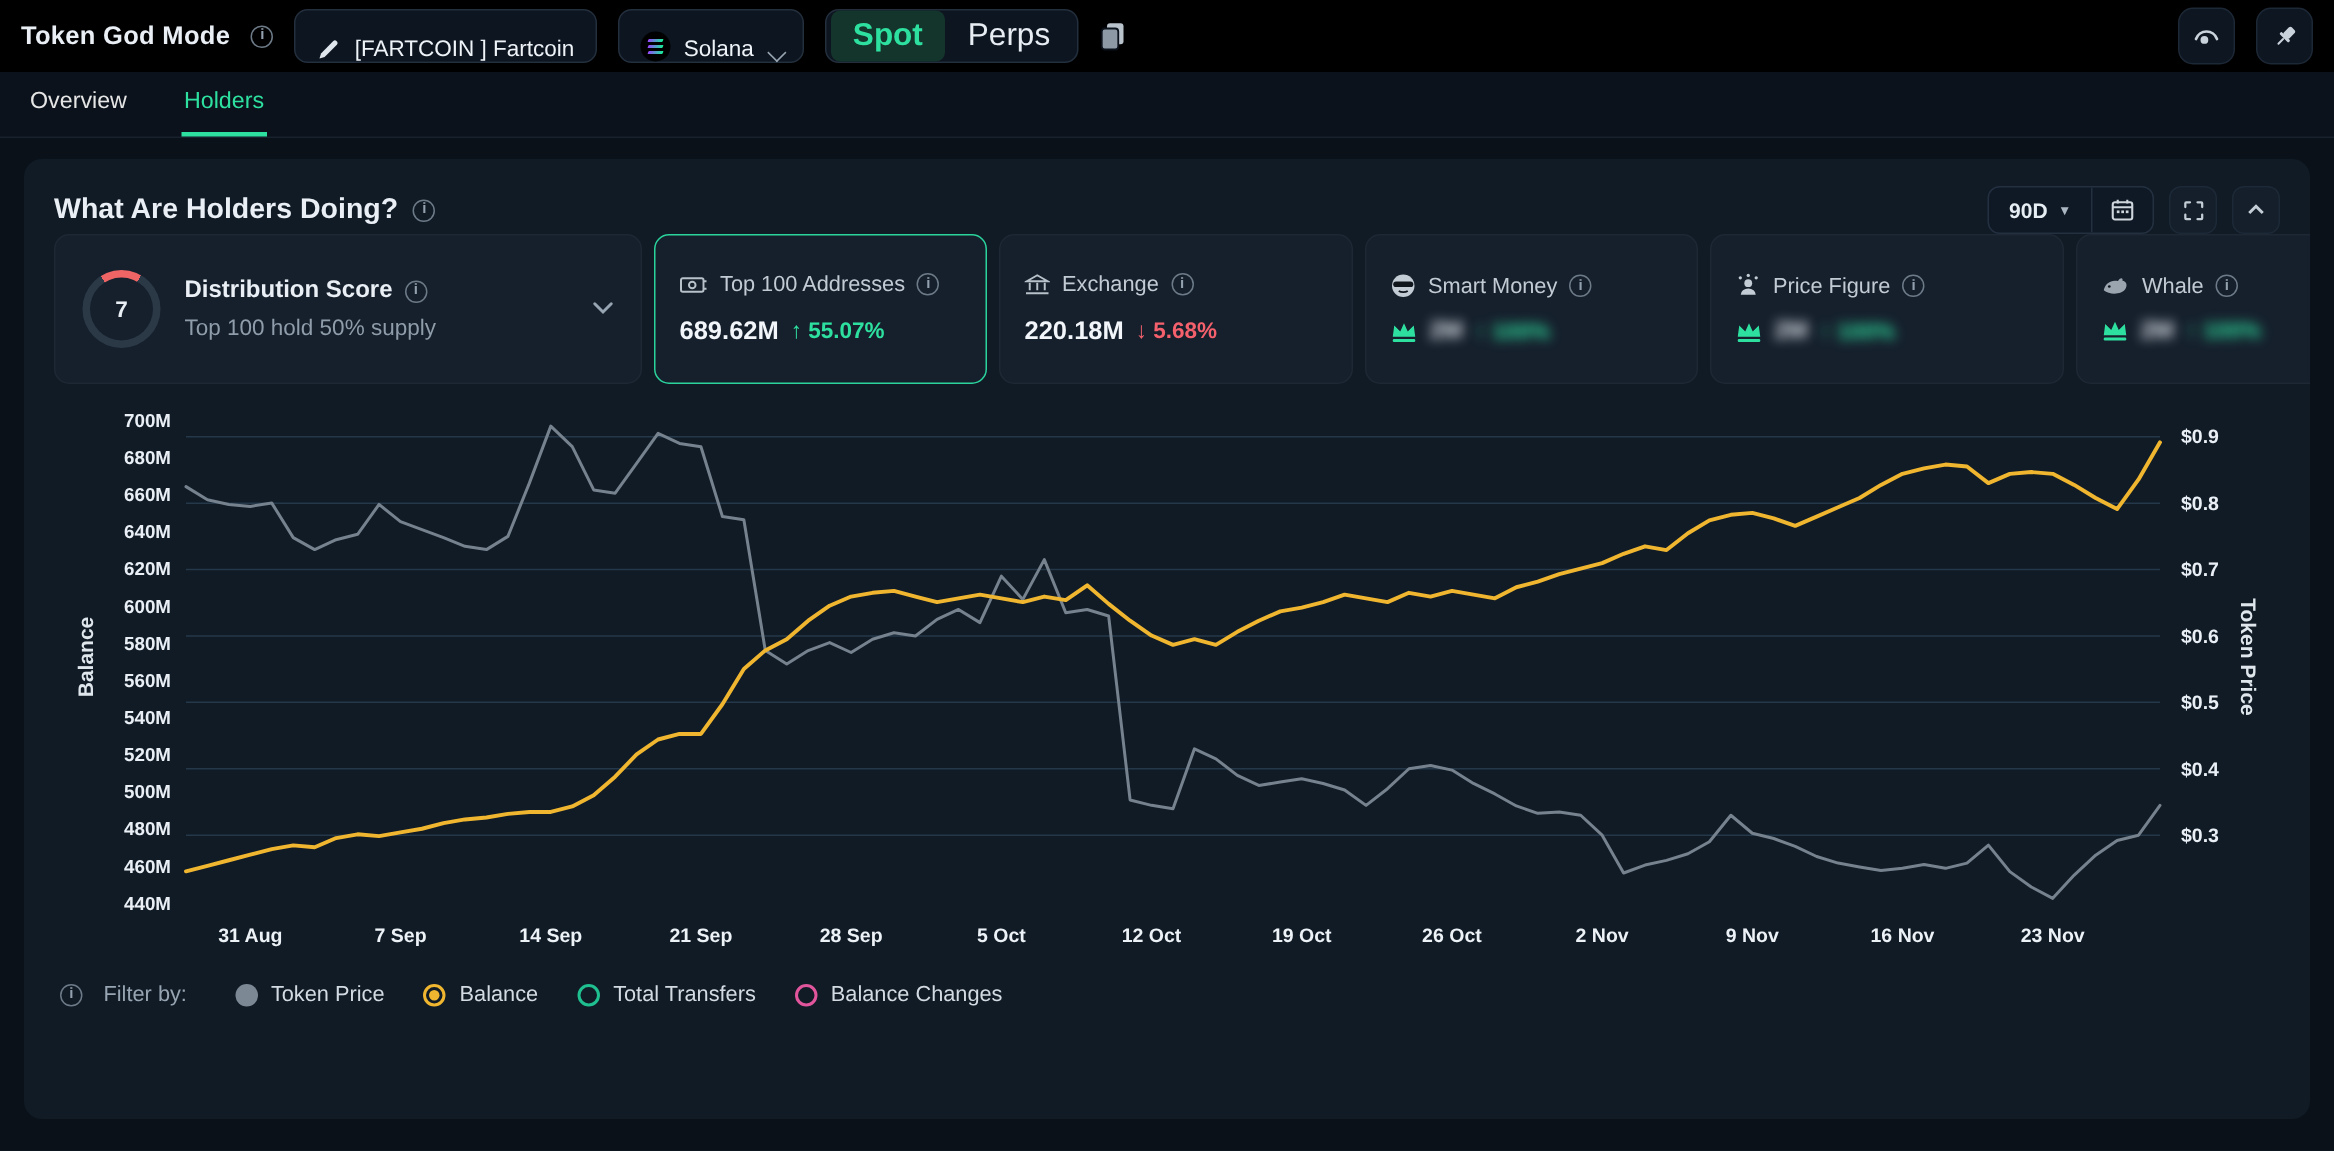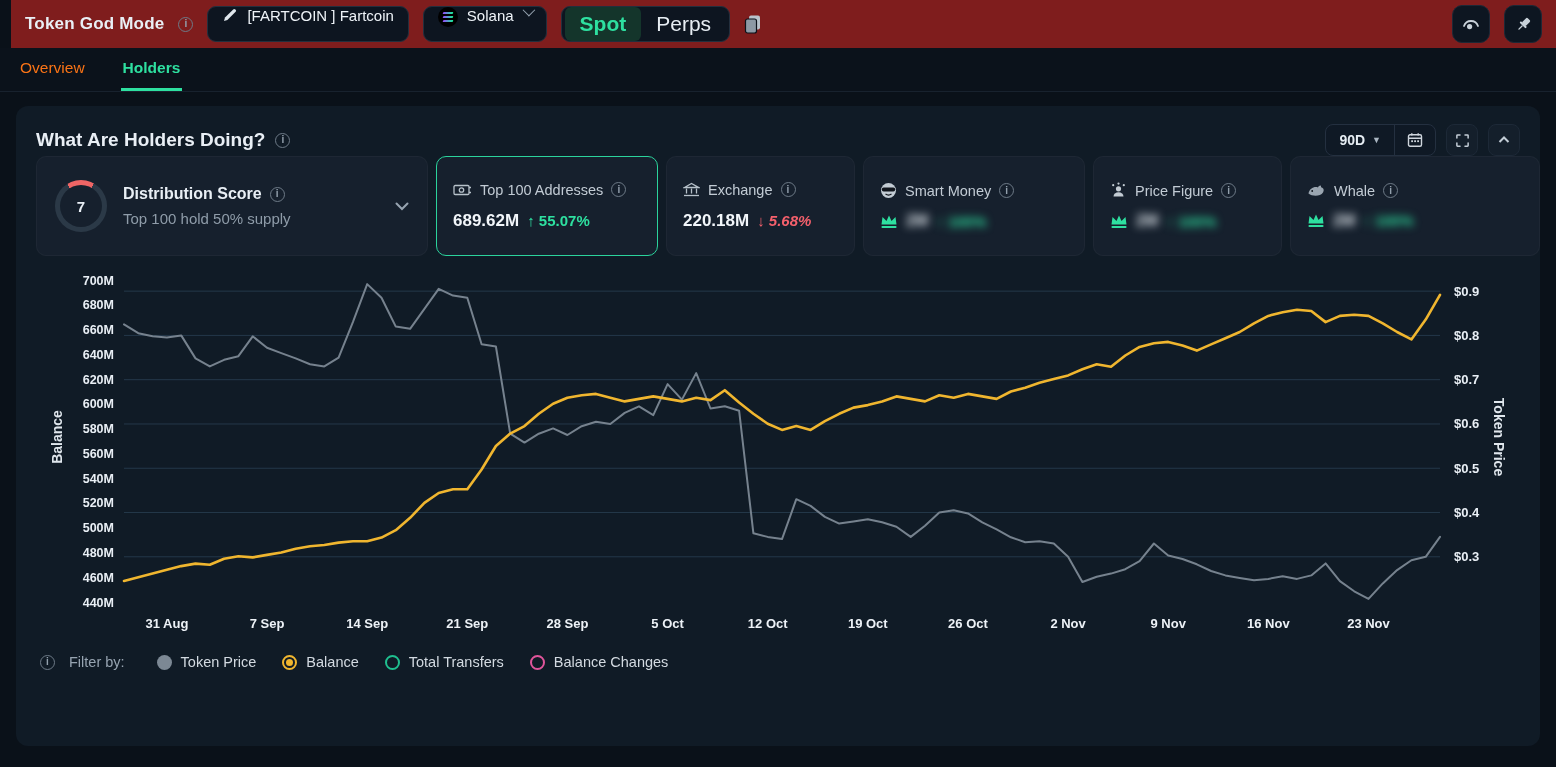--- a/index.html
+++ b/index.html
@@ -9,53 +9,53 @@
     font-family:"Liberation Sans","DejaVu Sans",sans-serif;
     color:#e9eff5;
     -webkit-font-smoothing:antialiased;
   }
   :root{
     --green:#2ee0a0; --red:#f4606c; --yellow:#f0b62f;
     --grayline:#76828e; --coral:#ef6565;
     --panel:#101b26; --card:#16202d; --border:#232f3d;
   }
   
-  .topbar{ height:48px; background:#7f1d1d; display:flex; align-items:center; padding:0 14px; gap:14px;margin-left:11px; }
+  .topbar{ height:48px; background:#000000; display:flex; align-items:center; padding:0 14px; gap:14px; }
   .page-title{ font-size:17px; font-weight:700; letter-spacing:.2px; }
   .i-info{
     display:inline-flex; align-items:center; justify-content:center;
     width:15px; height:15px; border:1.3px solid #6d7a87; border-radius:50%;
     color:#93a0ad; font-size:10px; font-weight:600; font-style:normal; line-height:1;
     flex:0 0 auto;
   }
   .pillbox{
     height:36px; border:1px solid var(--border); border-radius:9px;
-    display:flex; align-items:flex-start; gap:9px; padding:0 14px;
+    display:flex; align-items:flex-end; gap:9px; padding:0 14px;
     background:#0d1520; font-size:15px; color:#eef3f8; cursor:pointer;
   }
   .sol-badge{ width:20px; height:20px; border-radius:50%; background:#000;
     display:flex; flex-direction:column; justify-content:center; gap:1.8px; align-items:center; }
   .sol-badge i{ width:10px; height:2px; display:block; transform:skewX(-22deg); border-radius:.5px;
     background:linear-gradient(90deg,#9945ff,#14f195); }
   .mkt-toggle{ height:36px; border:1px solid var(--border); border-radius:9px;
     display:flex; align-items:center; padding:3px; background:#0d1520; }
   .mkt-tab{ padding:5px 15px; font-size:21px; border-radius:6px; color:#e7edf3; cursor:pointer; }
   .mkt-tab.active{ background:#14352b; color:var(--green); font-weight:700; }
   .chev{ width:9px; height:9px; border-right:1.8px solid #97a4b1; border-bottom:1.8px solid #97a4b1;
     transform:rotate(45deg) translateY(-2px); display:inline-block; }
   .icon-btn{ width:38px; height:38px; border:1px solid #1d2836; border-radius:10px;
     background:#0d1621; display:flex; align-items:center; justify-content:center; cursor:pointer; }
   .spacer{ flex:1; }
   .copy-btn{ background:none; border:none; cursor:pointer; display:flex; }
   
   .navtabs{ height:44px; background:#0b121b; display:flex; gap:34px; padding:0 18px;
     border-bottom:1px solid #18222e; }
-  .navtab{ height:100%; display:flex; align-items:center; font-size:15.5px; color:#f97316;
+  .navtab{ height:100%; display:flex; align-items:center; font-size:15.5px; color:#e5e5e5;
     border-bottom:3px solid transparent; padding:0 2px; cursor:pointer; }
-  .navtab.active{ color:var(--green); font-weight:700; border-bottom-color:var(--green); }
+  .navtab.active{ color:var(--green); font-weight:400; border-bottom-color:var(--green); }
   
   .panel{ margin:14px 16px 0; background:var(--panel); border-radius:12px;
     padding:18px 20px; height:640px; }
   .panel-head{ display:flex; align-items:center; gap:10px; }
   .panel-title{ font-size:19px; font-weight:700; }
   .head-right{ margin-left:auto; display:flex; align-items:center; gap:10px; }
   .range-group{ display:flex; align-items:center; height:32px; border:1px solid #243040;
     border-radius:8px; background:#0f1925; overflow:hidden;text-align:center; }
   .range-btn{ display:flex; align-items:center; gap:7px; padding:0 13px; height:100%;
     font-size:14px; font-weight:600; color:#e6edf3; cursor:pointer; }
@@ -71,27 +71,27 @@
   .card.dist{ width:392px; display:flex; align-items:center; gap:16px; padding:0 18px; }
   .gauge{ width:52px; height:52px; border-radius:50%; flex:0 0 auto;
     background:conic-gradient(from -32deg, var(--coral) 0deg 62deg, #2b3947 62deg 360deg);
     display:flex; align-items:center; justify-content:center; }
   .gauge-in{ width:42px; height:42px; border-radius:50%; background:var(--card);
     display:flex; align-items:center; justify-content:center; font-size:15px; font-weight:700; }
   .dist-titles .t{ display:flex; align-items:center; gap:8px; font-size:16px; font-weight:700; }
   .dist-titles .s{ margin-top:7px; font-size:15px; color:#8f9ca9; }
   .dist-chev{ margin-left:auto; }
   .card.metric{ width:222px; padding:32px 16px; display:flex; flex-direction:column; justify-content:center; gap:13px; }
-  .card.metric.w2{ width:189px; }
+  .card.metric.w2{ width:236px; }
   .card.metric.last{ width:250px; }
   .card.selected{ border:1px solid #2bd39c; }
   .m-head{ display:flex; align-items:center; gap:8px; font-size:14.5px; color:#c2cbd4; white-space:nowrap; }
   .m-val{ display:flex; align-items:center; gap:8px; font-size:17px; font-weight:700; color:#f2f6fa; }
   .chg{ font-size:15px; font-weight:600; }
-  .chg.up{ color:var(--green); } .chg.down{ color:var(--red);font-style:italic; }
+  .chg.up{ color:var(--green); } .chg.down{ color:var(--red); }
   .masked-w{ filter:blur(4px); color:#dde4ea; font-weight:700; font-size:16px; }
   .masked-g{ filter:blur(4px); color:var(--green); font-weight:600; font-size:15px; }
   
   .chart-wrap{ position:relative; padding:0 14px 0 20px; }
   .yaxis-label{ position:absolute; top:43%; font-size:14px; font-weight:600; color:#dfe6ec; }
   .yaxis-label.left{ left:-6px; transform:rotate(-90deg); }
   .yaxis-label.right{ right:-18px; transform:rotate(90deg); }
   svg text{ font-family:"Liberation Sans","DejaVu Sans",sans-serif; }
   
   .filterbar{ display:flex; align-items:center; gap:14px; margin-top:16px; padding-left:4px; font-size:14.5px; }

